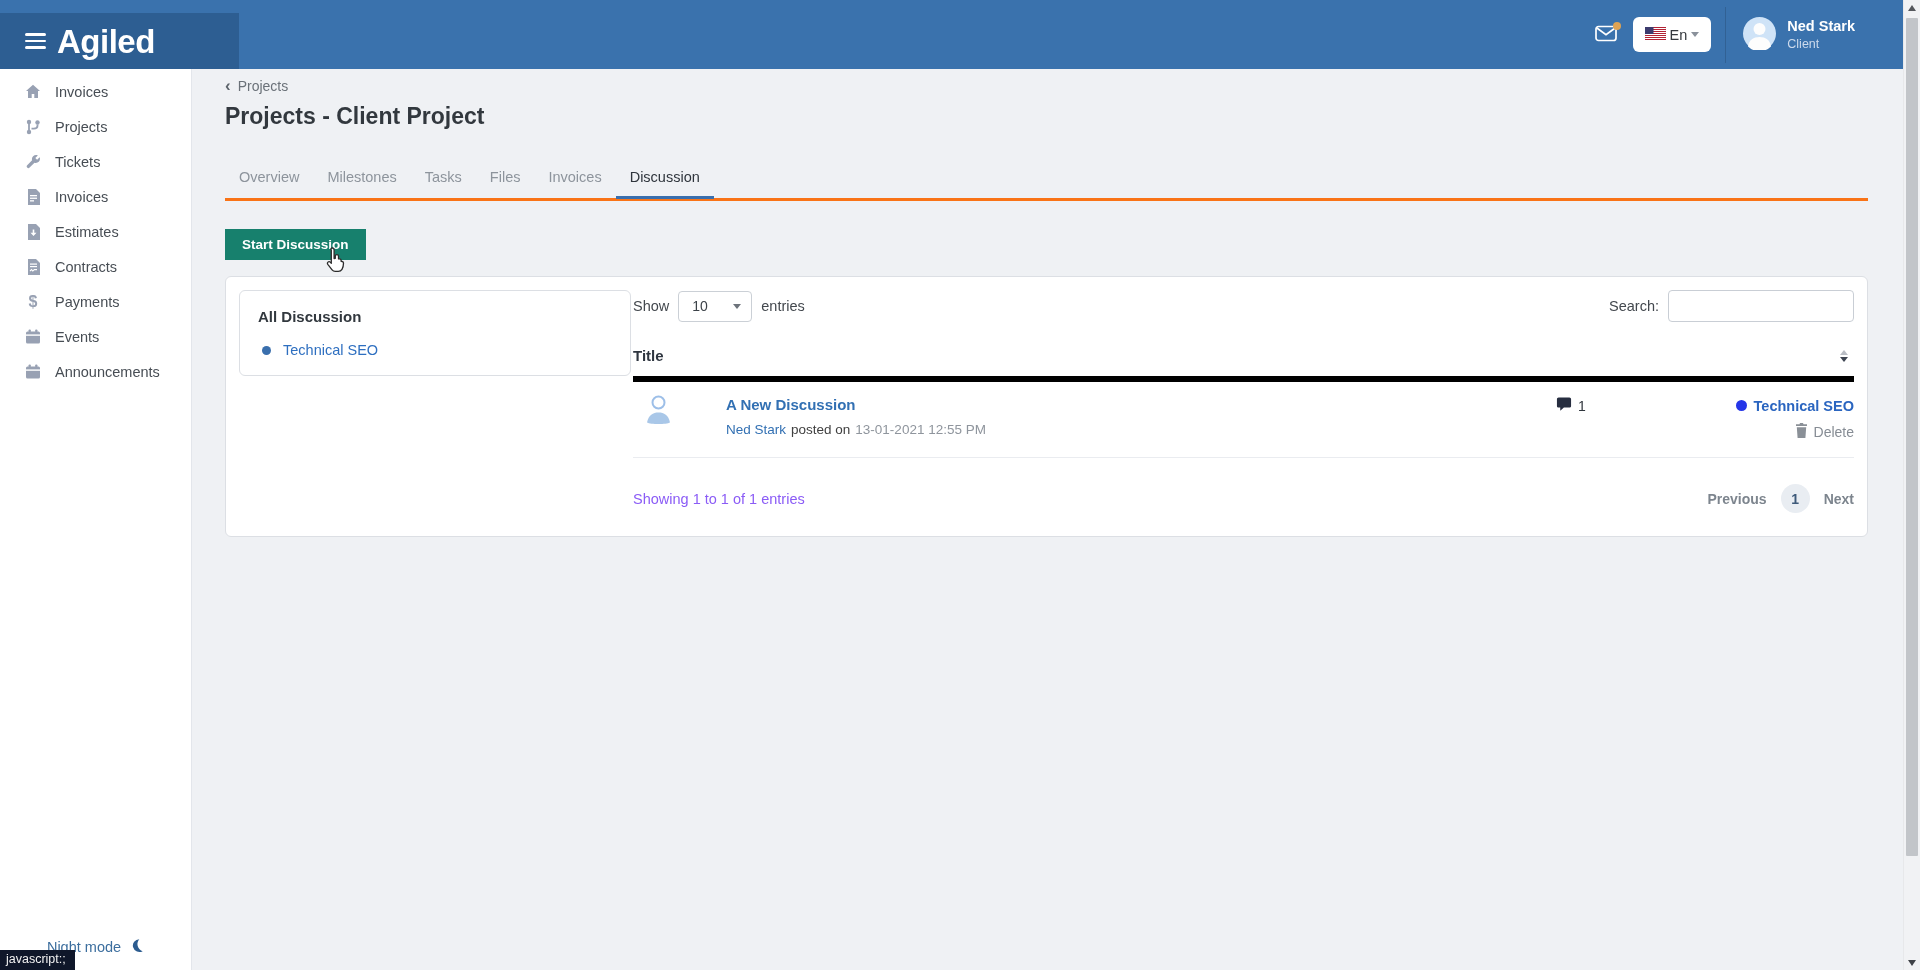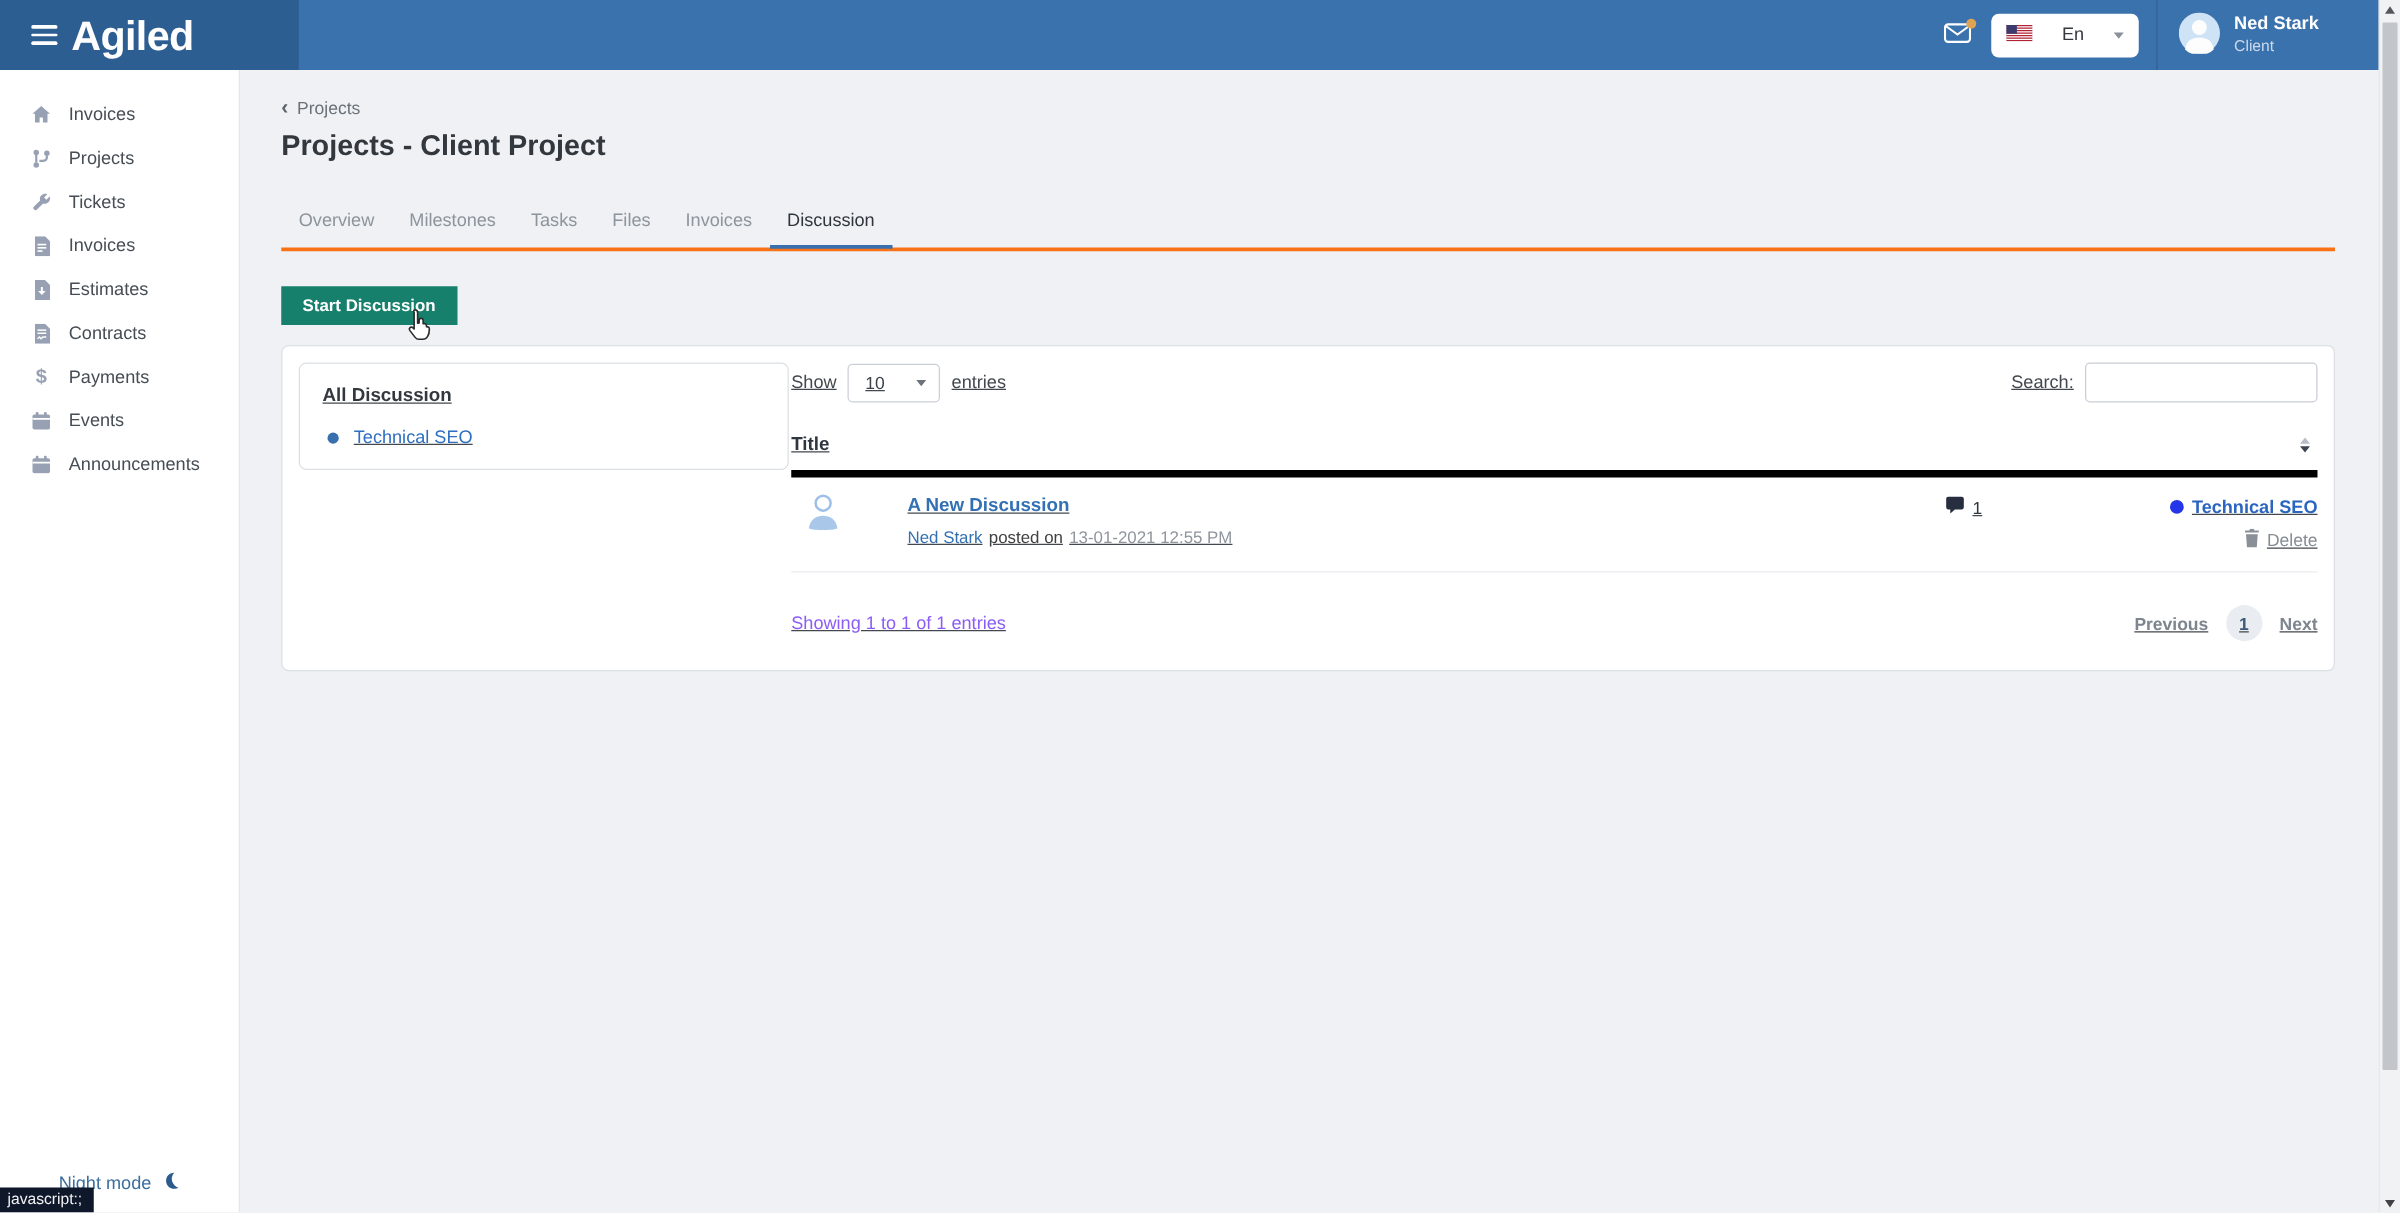--- a/index.html
+++ b/index.html
@@ -5,29 +5,29 @@
   :root{
     --header-dark:#2d5e92; --header-light:#3a72ad; --accent:#3a6fad;
     --link-blue:#2e6fc0; --row-link-blue:#3270b3; --button-green:#17806d;
     --category-dot-blue:#2536e8; --night-mode-blue:#3c6e9e;
   }
   *{box-sizing:border-box; margin:0; padding:0;}
   html,body{width:1920px; height:970px; overflow:hidden;}
   body{font-family:"Liberation Sans", sans-serif; background:#eff1f4; position:relative; font-size:14px; color:#43484e;}
 
   
-  .topbar{position:absolute; top:0; left:0; right:17px; height:56px; background:var(--header-light); display:flex; align-items:flex-end; z-index:3;}
+  .topbar{position:absolute; top:0; left:0; right:17px; height:69px; background:var(--header-light); display:flex; align-items:flex-end; z-index:3;}
   .brand{width:239px; height:56px; background:var(--header-dark); display:flex; align-items:center; padding-left:25px; flex:none;}
   .hamburger{width:21px; display:flex; flex-direction:column; gap:4px; cursor:pointer;}
   .hamburger i{display:block; height:2.5px; background:#fff; border-radius:2px;}
   .logo{color:#fff; font-size:33px; font-weight:700; letter-spacing:-0.5px; margin-left:11px; line-height:1;}
   .topbar-actions{margin-left:auto; display:flex; align-items:center; height:100%; padding-right:48px;}
   .mail-wrap{position:relative; margin-right:16px; cursor:pointer; display:flex;}
   .mail-dot{position:absolute; top:-3px; right:-4px; width:8px; height:8px; border-radius:50%; background:#dfa353;}
-  .lang-btn{height:35px; background:#fff; border-radius:6px; display:flex; align-items:center; gap:24px; padding:0 12px; cursor:pointer;}
+  .lang-btn{height:35px; background:#fff; border-radius:6px; display:flex; align-items:center; gap:4px; padding:0 12px; cursor:pointer;}
   .lang-btn .lang-label{font-size:14.5px; color:#35393e;}
   .caret-down{width:0; height:0; border-left:4.5px solid transparent; border-right:4.5px solid transparent; border-top:5px solid #8a919b;}
   .topbar-divider{width:1px; height:56px; background:rgba(0,0,0,.14); margin-left:14px;}
   .user-chip{display:flex; align-items:center; margin-left:17px; cursor:pointer;}
   .user-names{margin-left:11px; line-height:1.15;}
   .user-name{color:#fff; font-weight:700; font-size:14.5px;}
   .user-role{color:#ccdaec; font-size:12.5px; margin-top:2px;}
 
   
   .sidebar{position:absolute; top:56px; left:0; bottom:0; width:192px; background:#fff; border-right:1px solid #e3e6eb; z-index:2;}
@@ -46,21 +46,21 @@
   .breadcrumb{display:flex; align-items:center; gap:7px; color:#6a7178; font-size:14px; cursor:pointer; width:fit-content;}
   .breadcrumb .chev{font-size:17px; line-height:10px; color:#5d646b; font-weight:700;}
   .page-title{margin-top:9px; font-size:23px; font-weight:700; color:#32383e;}
 
   .tabs{margin-top:28px; display:flex; border-bottom:3px solid #f97316;}
   .tab{padding:10px 14px 11px; font-size:14.5px; line-height:19px; color:#8d949c; cursor:pointer;}
   .tab.active{color:#2f353c; border-bottom:3px solid var(--accent); margin-bottom:-1px; padding-bottom:9px;}
 
   .btn-start{display:inline-block; margin-top:28px; background:var(--button-green); color:#fff; font-size:13.5px; font-weight:700; padding:8px 17px; border-radius:0; border:none; cursor:pointer; font-family:inherit;}
 
-  .card{margin-top:16px; background:#fff; border:1px solid #dcdfe4; border-radius:6px; padding:13px; display:flex; align-items:flex-start;text-decoration:underline;}
+  .card{margin-top:16px; background:#fff; border:1px solid #dcdfe4; border-radius:6px; padding:13px; display:flex; align-items:flex-start;}
 
   .panel{width:392px; flex:none; border:1px solid #dcdfe4; border-radius:6px; padding:17px 18px;}
   .panel-heading{font-size:15px; font-weight:700; color:#32383e;}
   .panel-item{margin-top:17px; display:flex; align-items:center; gap:12px; padding-left:4px; cursor:pointer;}
   .dot{width:9px; height:9px; border-radius:50%; background:var(--accent); flex:none;}
   .panel-link{font-size:14.5px; color:var(--link-blue);}
 
   .table-area{flex:1; min-width:0; margin-left:2px;}
   .controls{display:flex; align-items:center;}
   .ctrl-left{display:flex; align-items:center; gap:9px; font-size:14.5px; color:#43484e;}

